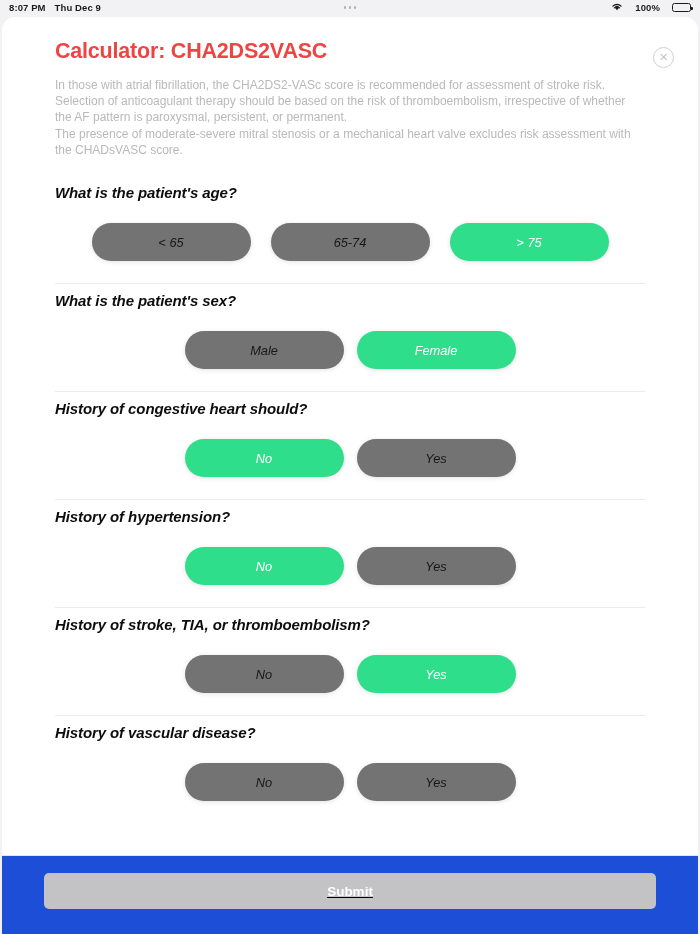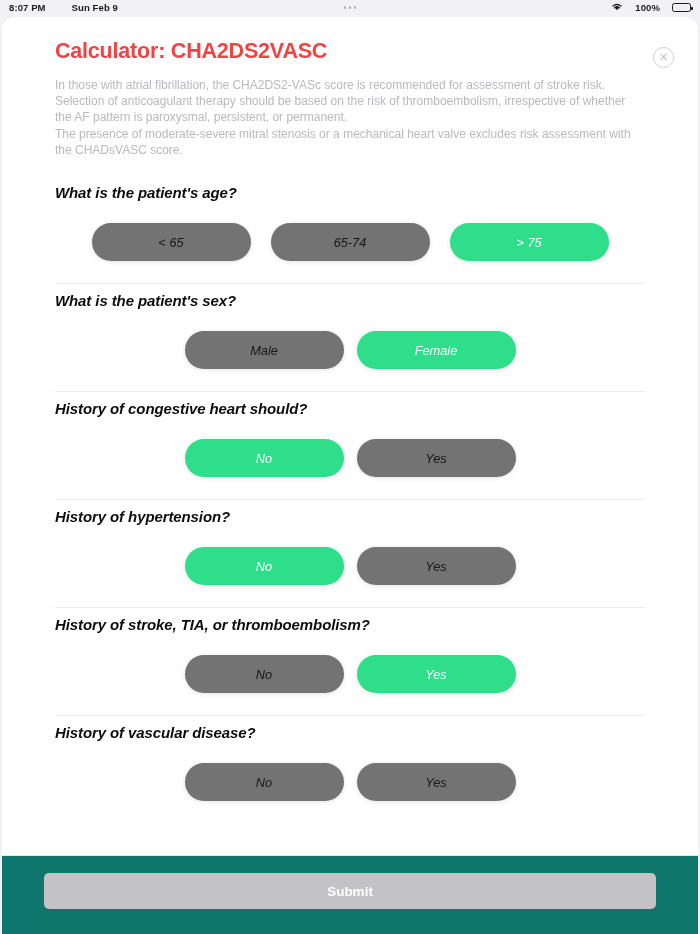--- a/index.html
+++ b/index.html
@@ -13,21 +13,21 @@
   
   .statusbar {
     position: absolute; top: 0; left: 0;
     width: 700px; height: 15px;
     display: flex; align-items: center;
     padding: 0 9px;
     font-size: 9.5px; font-weight: 600; color: #1b1b1d;
     letter-spacing: .1px;
     z-index: 40;
   }
-  .sb-left { display: flex; align-items: center; gap: 26px; }
+  .sb-left { display: flex; align-items: center; gap: 9px; }
   .sb-center {
     position: absolute; left: 0; right: 0;
     display: flex; justify-content: center; align-items: center; gap: 2.5px;
     pointer-events: none;
   }
   .sb-dot { width: 2.5px; height: 2.5px; border-radius: 50%; background: #b0b0b4; }
   .sb-right {
     margin-left: auto; display: flex; align-items: center; gap: 12px;
   }
   .wifi-icon { display: block; }
@@ -117,43 +117,44 @@
 
   .divider {
     height: 1px; background: #ececed;
     margin: 0;
   }
 
   
   .footer {
     position: absolute; left: 0; bottom: 0;
     width: 696px; height: 79px;
-    background: #0f766e;
+    background: #1d4ed8;
     border-top: 1px solid #e6e6e8;
     display: flex; align-items: center; justify-content: center;
     z-index: 20;
+    text-decoration: underline;
   }
   .submit-btn {
     width: 612px; height: 36px;
     border-radius: 5px;
     background: #c3c3c5;
     color: #ffffff;
     font-size: 13.5px; font-weight: 700;
     display: flex; align-items: center; justify-content: center;
     border: none;
     margin-top: -8px;
   }
 </style>
 </head>
 <body>
 
 <div class="statusbar">
   <div class="sb-left">
     <span>8:07 PM</span>
-    <span>Sun Feb 9</span>
+    <span>Thu Dec 9</span>
   </div>
   <div class="sb-center">
     <span class="sb-dot"></span>
     <span class="sb-dot"></span>
     <span class="sb-dot"></span>
   </div>
   <div class="sb-right">
     <span class="wifi-icon">
       <svg width="12" height="9" viewBox="0 0 12 9">
         <path d="M6 8.2 L3.9 5.7 a3.3 3.3 0 0 1 4.2 0 Z" fill="#1b1b1d"></path>

